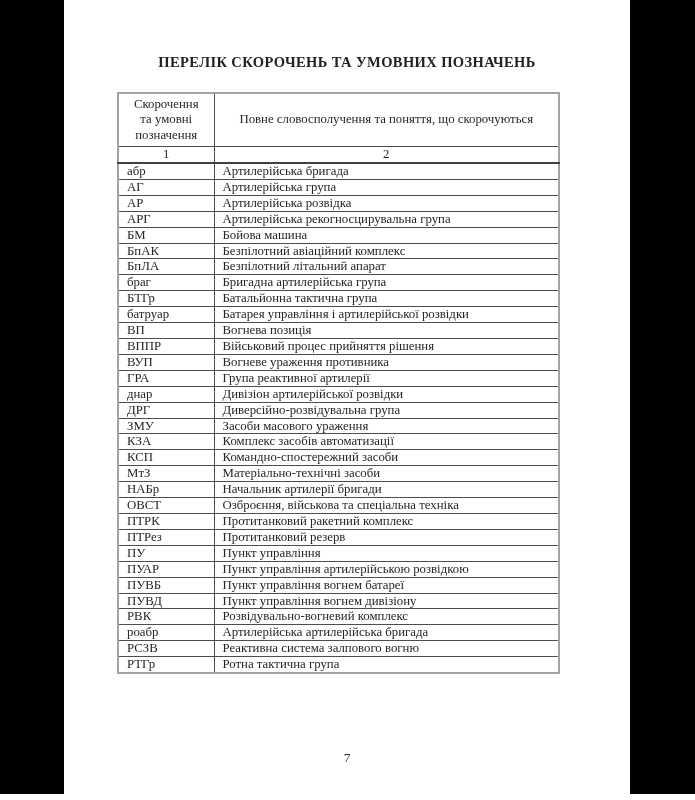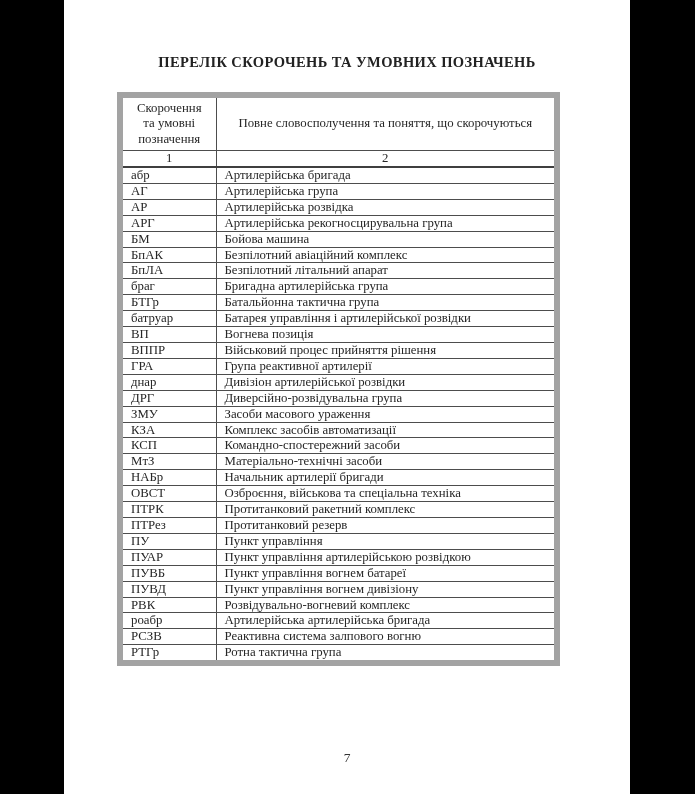--- a/index.html
+++ b/index.html
@@ -52,21 +52,21 @@
     top: 92px;
     width: 443px;
     border-collapse: collapse;
     table-layout: fixed;
     font-size: 12.8px;
     color: #262626;
   }
   table.abbr-table, table.abbr-table th, table.abbr-table td {
     border: 1px solid #4d4d4d;
   }
-  table.abbr-table { border: 6px solid #a3a3a3; }
+  table.abbr-table { border: 2px solid #a3a3a3; }
 
   col.c1 { width: 96px; }
 
   th {
     font-weight: normal;
     text-align: center;
     vertical-align: middle;
     padding: 3px 4px;
     line-height: 1.2;
     height: 40px;
@@ -166,20 +166,24 @@
         </tr>
         <tr>
           <td>ВП</td>
           <td>Вогнева позиція</td>
         </tr>
         <tr>
           <td>ВППР</td>
           <td>Військовий процес прийняття рішення</td>
         </tr>
         <tr>
+          <td>ВУП</td>
+          <td>Вогневе ураження противника</td>
+        </tr>
+        <tr>
           <td>ГРА</td>
           <td>Група реактивної артилерії</td>
         </tr>
         <tr>
           <td>днар</td>
           <td>Дивізіон артилерійської розвідки</td>
         </tr>
         <tr>
           <td>ДРГ</td>
           <td>Диверсійно-розвідувальна група</td>

